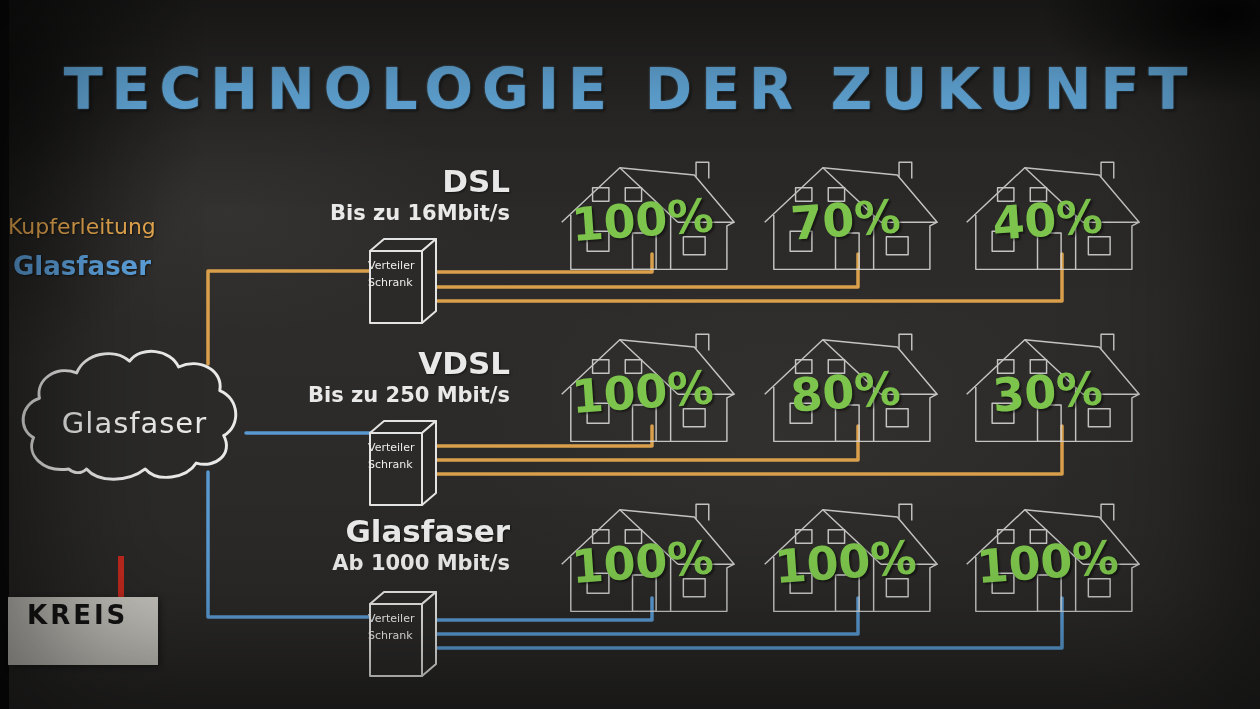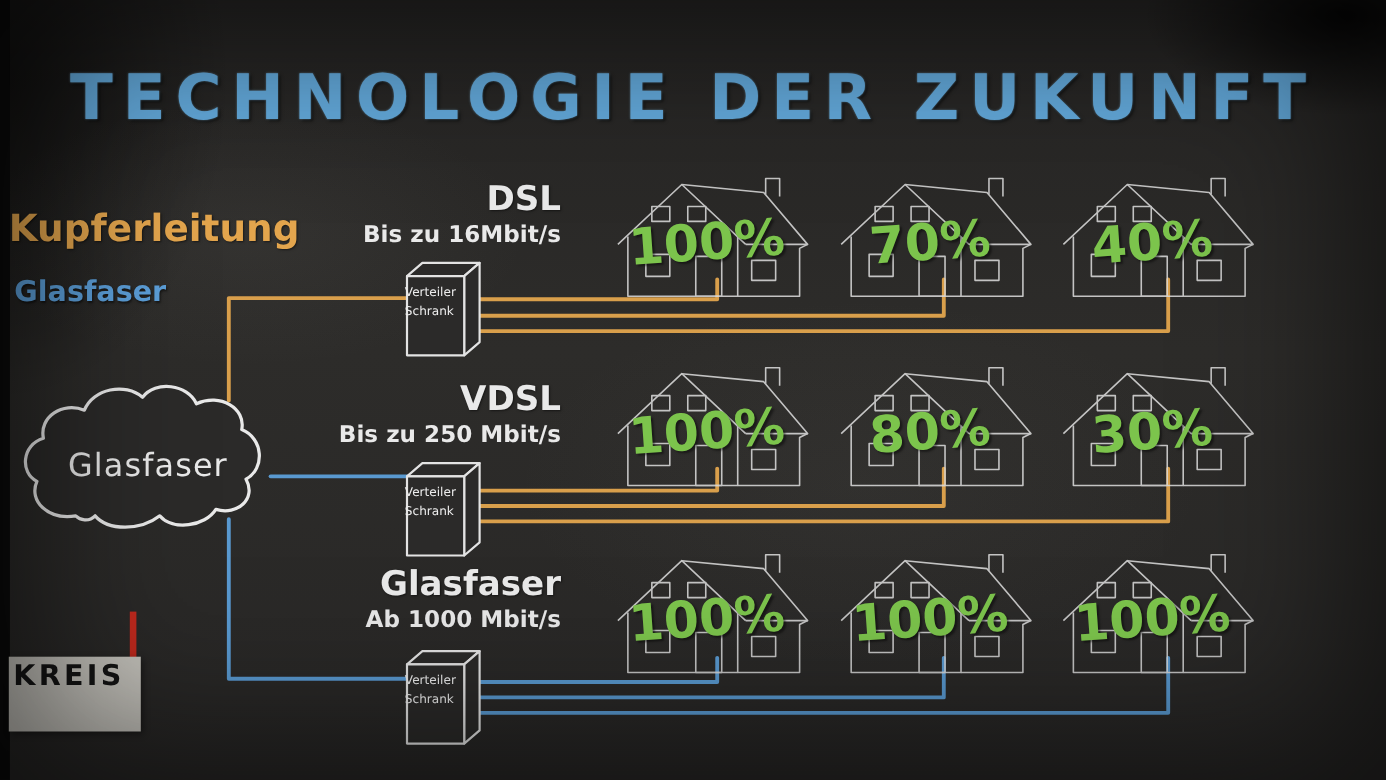--- a/index.html
+++ b/index.html
@@ -18,21 +18,21 @@
     box-shadow:inset 0 0 140px 35px rgba(0,0,0,.55);}
   .edge-strip{position:absolute;left:0;top:0;width:9px;height:100%;background:#0b0b0b;}
 
   .title{
     position:absolute;top:56px;left:0;right:0;margin:0;text-align:center;
     font-size:57px;font-weight:bold;letter-spacing:9px;
     color:var(--title-blue,#64abdd);
     text-shadow:0 0 2px rgba(140,200,240,.65), 2px 2px 3px rgba(0,0,0,.6);
   }
 
-  .legend-copper{position:absolute;left:8px;top:188px;font-size:34px;font-weight:bold;
+  .legend-copper{position:absolute;left:8px;top:214px;font-size:22px;font-weight:normal;
     color:var(--copper,#e3a54d);text-shadow:1px 1px 2px rgba(0,0,0,.5);}
   .legend-fiber{position:absolute;left:13px;top:251px;font-size:26px;font-weight:bold;
     color:var(--fiber,#5c9fd9);text-shadow:1px 1px 2px rgba(0,0,0,.5);}
 
   .wires{position:absolute;left:0;top:0;width:1260px;height:709px;pointer-events:none;}
   .ln{fill:none;stroke-width:3.5;stroke-linecap:round;stroke-linejoin:round;opacity:.95;}
   .ln.cu{stroke:var(--copper,#e3a54d);}
   .ln.fi{stroke:var(--fiber,#5c9fd9);}
 
   .cloud{position:absolute;left:12px;top:342px;width:245px;height:150px;}
@@ -53,23 +53,23 @@
   .cab-label{position:absolute;left:8px;top:24px;width:56px;text-align:left;
     font-size:11px;line-height:1.55;color:#ededed;display:flex;flex-direction:column;}
 
   .house{position:absolute;width:195px;height:118px;}
   .house svg{width:100%;height:100%;}
   .sketch{fill:none;stroke:#d9d9d9;stroke-width:1.6;opacity:.88;stroke-linejoin:round;}
   .percent{position:absolute;left:0;right:0;top:38px;text-align:center;
     font-size:46px;font-weight:bold;color:var(--percent-green,#7cc44c);
     transform:rotate(-4deg);text-shadow:2px 2px 2px rgba(0,0,0,.45);}
 
-  .logo-box{position:absolute;left:8px;top:597px;width:120px;height:68px;
+  .logo-box{position:absolute;left:8px;top:597px;width:150px;height:68px;
     background:var(--logo-bg,#c7c5be);box-shadow:2px 2px 6px rgba(0,0,0,.4);
-    padding:3px 0 0 4px;box-sizing:border-box;}
+    padding:3px 0 0 19px;box-sizing:border-box;}
   .logo-line{display:block;font-size:26px;font-weight:bold;letter-spacing:3px;
     color:#151515;line-height:1.16;}
   .logo-redline{position:absolute;left:118px;top:556px;width:6px;height:58px;
     background:var(--logo-red,#c32a1e);}
 </style>
 </head>
 <body>
 
 <div class="board">
 

